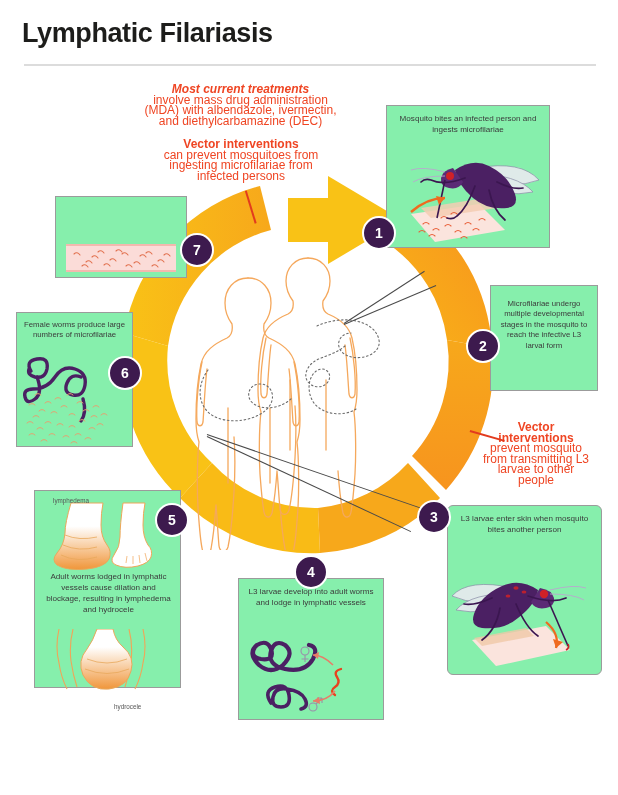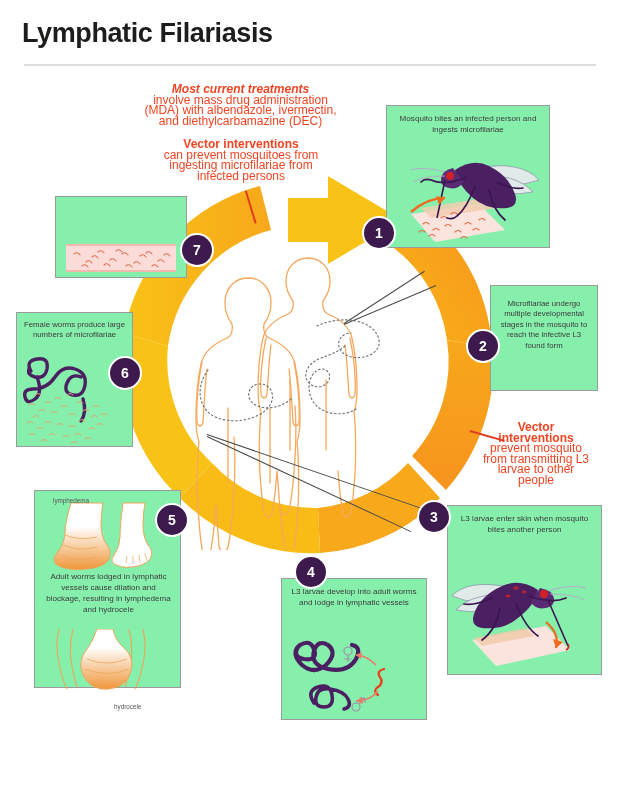--- a/index.html
+++ b/index.html
@@ -190,25 +190,25 @@
         </g>
 
         <path d="M18,66 q16,-14 34,-14" stroke="#ef6a1f" stroke-width="2.4" fill="none"></path>
         <path d="M52,52 l-9,-2 l3,9 Z" fill="#ef6a1f"></path>
       </svg>
     </div>
   </div>
   <div class="num" style="left:362px;top:216px;">1</div>
 
   <div class="box" style="left:490px;top:285px;width:108px;height:106px;">
-    <div class="boxtxt small" style="padding-top:13px;">Microfilariae undergo multiple developmental stages in the mosquito to reach the infective L3 found form</div>
+    <div class="boxtxt small" style="padding-top:13px;">Microfilariae undergo multiple developmental stages in the mosquito to reach the infective L3 larval form</div>
   </div>
   <div class="num" style="left:466px;top:329px;">2</div>
 
-  <div class="box" style="left:447px;top:505px;width:155px;height:170px;">
+  <div class="box" style="left:447px;top:505px;width:155px;height:170px;border-radius:6px;">
     <div class="boxtxt">L3 larvae enter skin when mosquito bites another person</div>
     <div class="art" style="left:2px;top:56px;">
       <svg width="150" height="112" viewBox="0 0 150 112">
 
         <path d="M22,78 L96,64 L120,88 L46,104 Z" fill="#fbe4dd"></path>
         <path d="M24,76 L76,66 L84,74 L32,84 Z" fill="#f0c8a8" opacity="0.8"></path>
 
         <g fill="#efeaf4" opacity="0.85" stroke="#8b7aa6" stroke-width="0.7">
           <path d="M64,26 q-46,-10 -62,8 q26,12 62,0 Z"></path>
           <path d="M66,32 q-44,-2 -60,16 q28,6 60,-8 Z"></path>
@@ -236,21 +236,21 @@
         </g>
 
         <path d="M96,60 q14,12 10,26" stroke="#ef6a1f" stroke-width="2.3" fill="none"></path>
         <path d="M106,86 l7,-6 l-10,-3 Z" fill="#ef6a1f"></path>
         <path d="M118,82 q2,4 -2,6" stroke="#cf2127" stroke-width="1.6" fill="none"></path>
       </svg>
     </div>
   </div>
   <div class="num" style="left:417px;top:500px;">3</div>
 
-  <div class="box" style="left:238px;top:578px;width:146px;height:142px;margin-left:43px;">
+  <div class="box" style="left:238px;top:578px;width:146px;height:142px;">
     <div class="boxtxt">L3 larvae develop into adult worms and lodge in lymphatic vessels</div>
     <div class="art" style="left:6px;top:46px;">
       <svg width="134" height="92" viewBox="0 0 134 92">
         <g fill="none" stroke="#4b2063" stroke-width="4.2" stroke-linecap="round">
           <path d="M10,22 q-6,10 6,12 q14,2 10,-10 q-4,-10 -14,-4 q-10,8 2,20 q12,10 24,0 q12,-12 2,-20 q-10,-6 -14,6 q-4,14 14,18 q20,4 28,-10 q6,-12 -4,-14"></path>
         </g>
         <g fill="none" stroke="#4b2063" stroke-width="3.6" stroke-linecap="round">
           <path d="M26,78 q-8,-12 4,-16 q12,-4 14,8 q2,12 -8,12 q-10,0 -8,-10 q2,-10 14,-8 q14,2 18,10 q4,8 -4,10"></path>
         </g>
 

